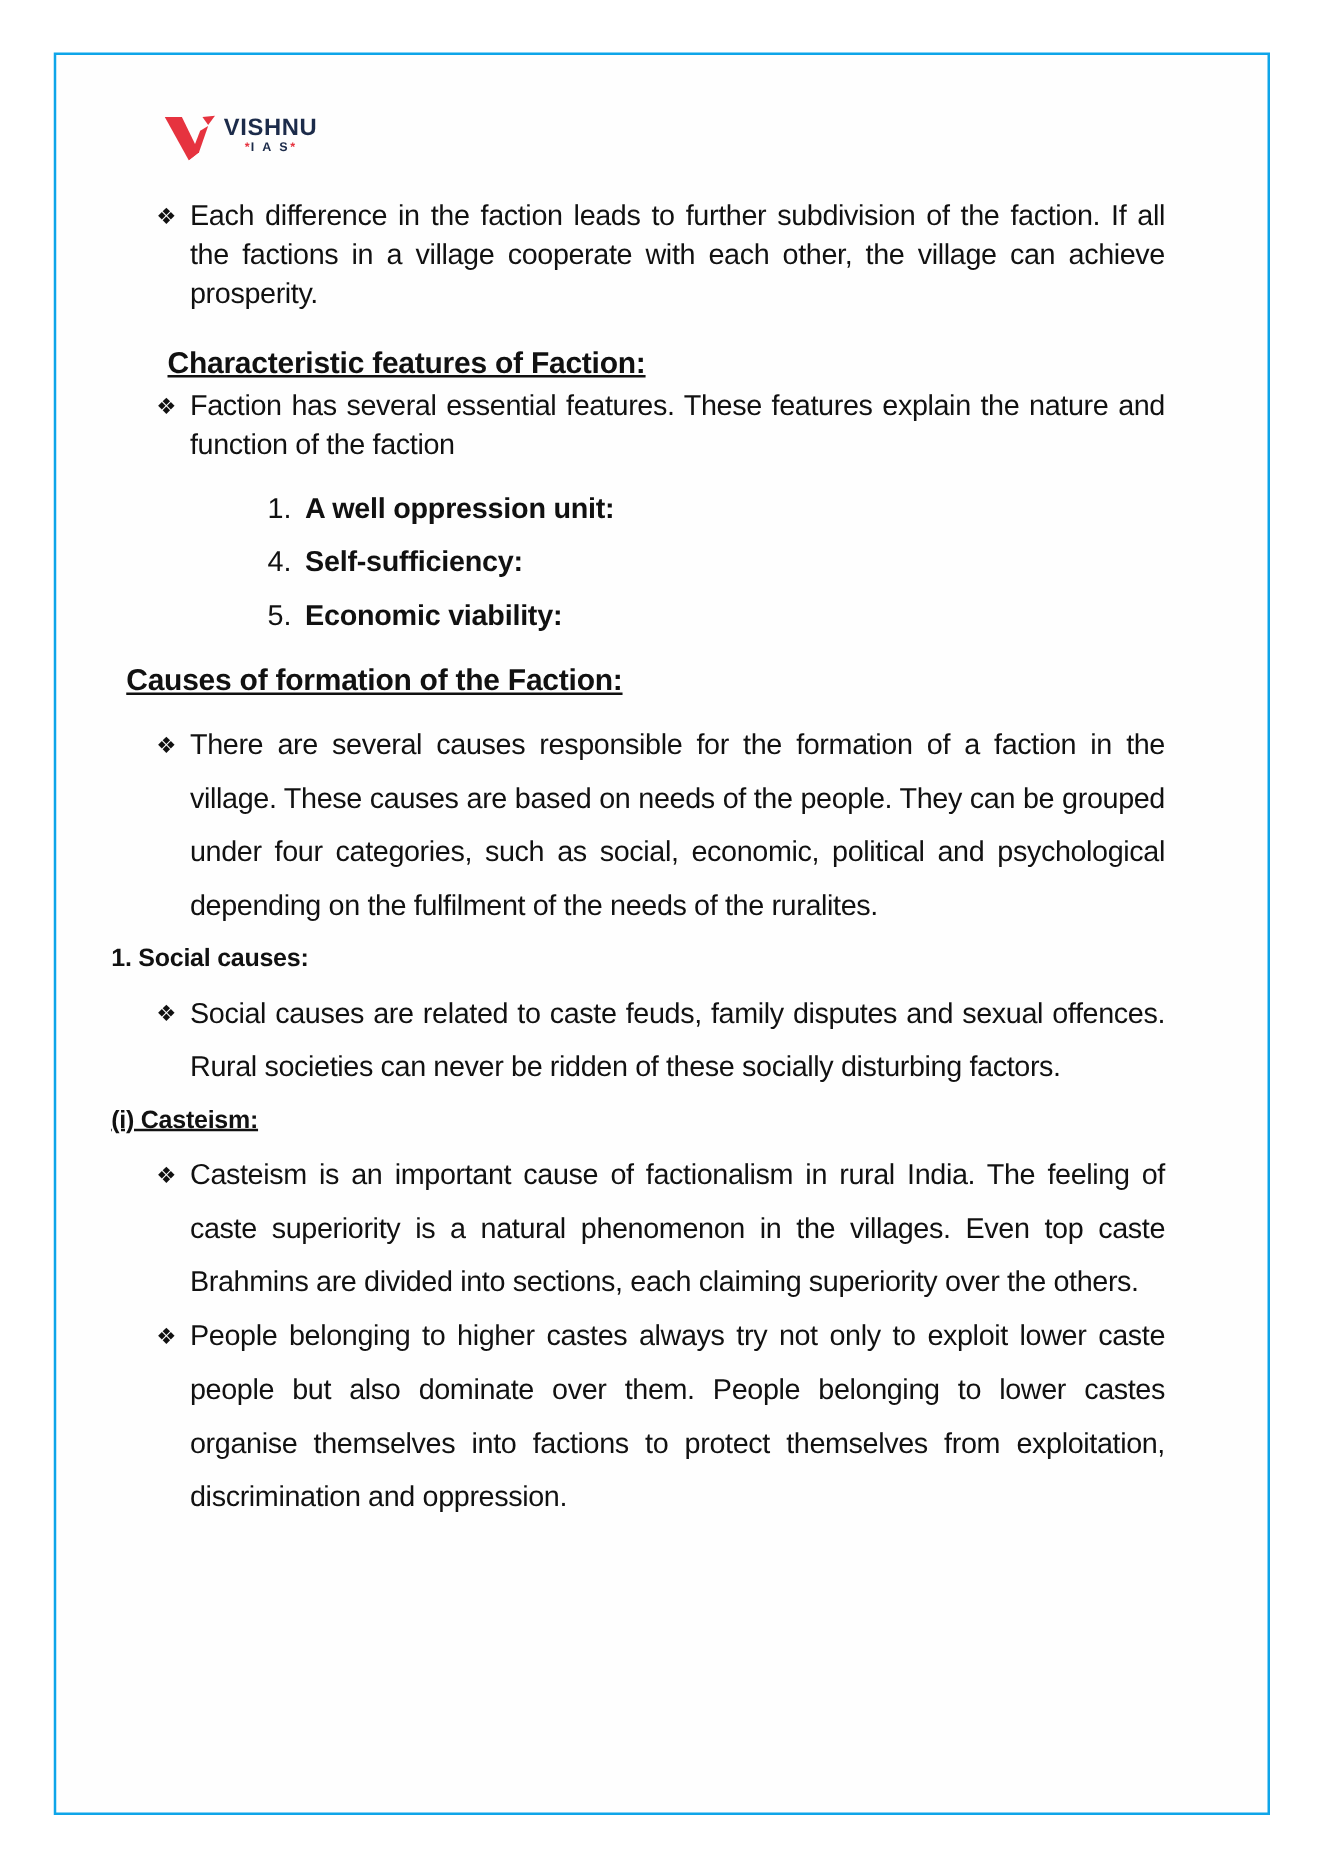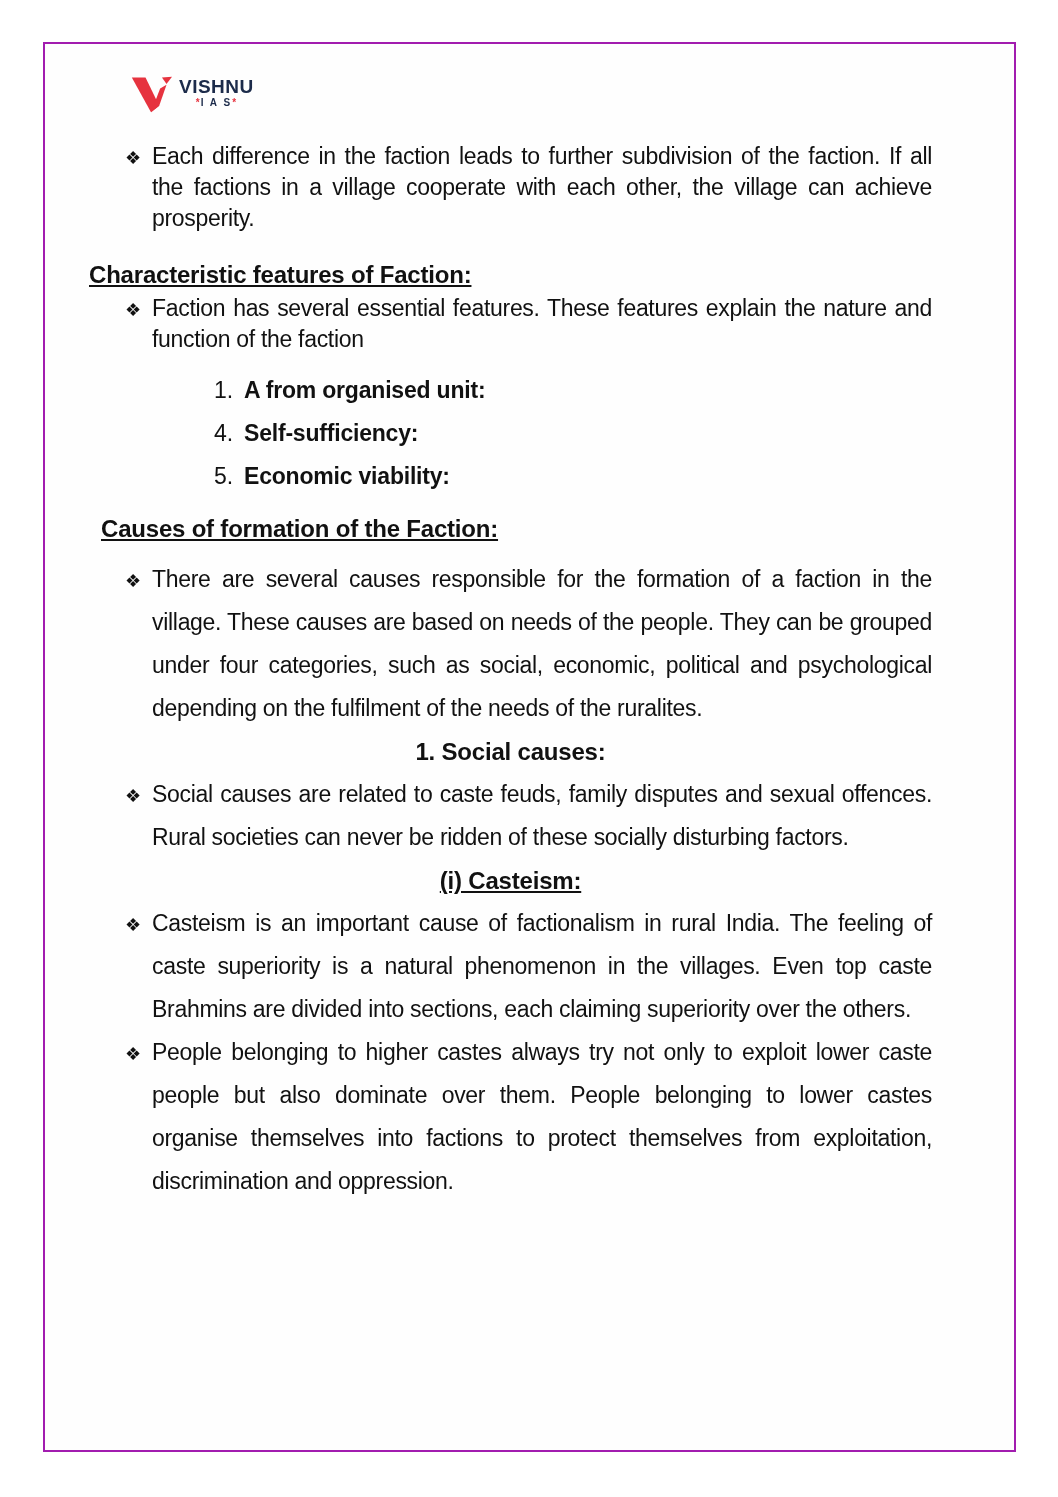--- a/index.html
+++ b/index.html
@@ -14,23 +14,23 @@
     height: 1497px;
     background: #ffffff;
     overflow: hidden;
   }
   .page {
     position: absolute;
     left: 43px;
     top: 42px;
     width: 973px;
     height: 1410px;
-    border: 2px solid #a21caf;
+    border: 2px solid #0ea5e9;
     background: #fefefe;
-    padding: 0 82px 0 44px;
+    padding: 16px 82px 0 44px;
   }
 
   
   .logo {
     margin-top: 29px;
     margin-left: 41px;
     display: flex;
     align-items: flex-start;
     gap: 7px;
     height: 46px;
@@ -76,46 +76,45 @@
   .lh-wide  { line-height: 43px; }
 
   .h-main {
     font-size: 24px;
     font-weight: bold;
     text-decoration: underline;
     line-height: 30px;
     letter-spacing: -0.2px;
   }
   .h-sub {
-    font-size: 24px;
+    font-size: 20px;
     font-weight: bold;
     line-height: 43px;
     letter-spacing: -0.2px;
-    text-align: center;
   }
   .h-sub.underlined { text-decoration: underline; }
 
   .features {
     margin-top: 14px;
     margin-left: 125px;
     list-style: none;
   }
   .features li {
     line-height: 43px;
     font-size: 23px;
   }
   .feat-num {
     display: inline-block;
     width: 30px;
     font-weight: normal;
   }
   .feat-label { font-weight: bold; letter-spacing: -0.2px; }
 
   .mt-p1   { margin-top: 22px; }
-  .mt-h1   { margin-top: 26px; }
+  .mt-h1   { margin-top: 26px; margin-left: 45px; }
   .mt-b2   { margin-top: 3px; }
   .mt-h2   { margin-top: 16px; margin-left: 12px; }
   .mt-cb   { margin-top: 14px; }
 </style>
 </head>
 <body>
 
 <div class="canvas">
   <div class="page">
 
@@ -140,21 +139,21 @@
 
     <h2 class="h-main mt-h1">Characteristic features of Faction:</h2>
 
     <div class="bullet-para body-text lh-tight mt-b2">
       <span class="bullet">❖</span>
       <p>Faction has several essential features. These features explain the nature and function of the faction</p>
     </div>
 
     <ol class="features">
       <li>
-        <span class="feat-num">1.</span><span class="feat-label">A from organised unit:</span>
+        <span class="feat-num">1.</span><span class="feat-label">A well oppression unit:</span>
       </li>
       <li>
         <span class="feat-num">4.</span><span class="feat-label">Self-sufficiency:</span>
       </li>
       <li>
         <span class="feat-num">5.</span><span class="feat-label">Economic viability:</span>
       </li>
     </ol>
 
     <h2 class="h-main mt-h2">Causes of formation of the Faction:</h2>

